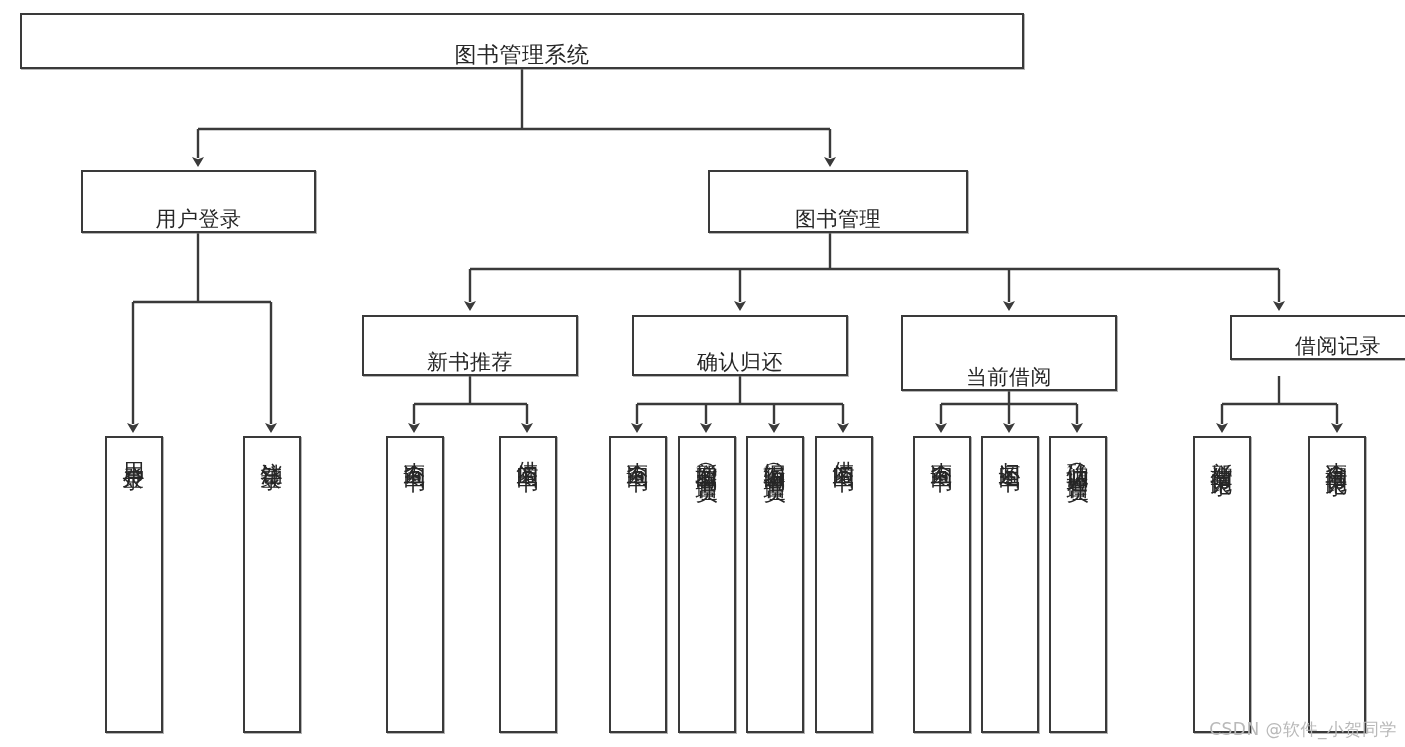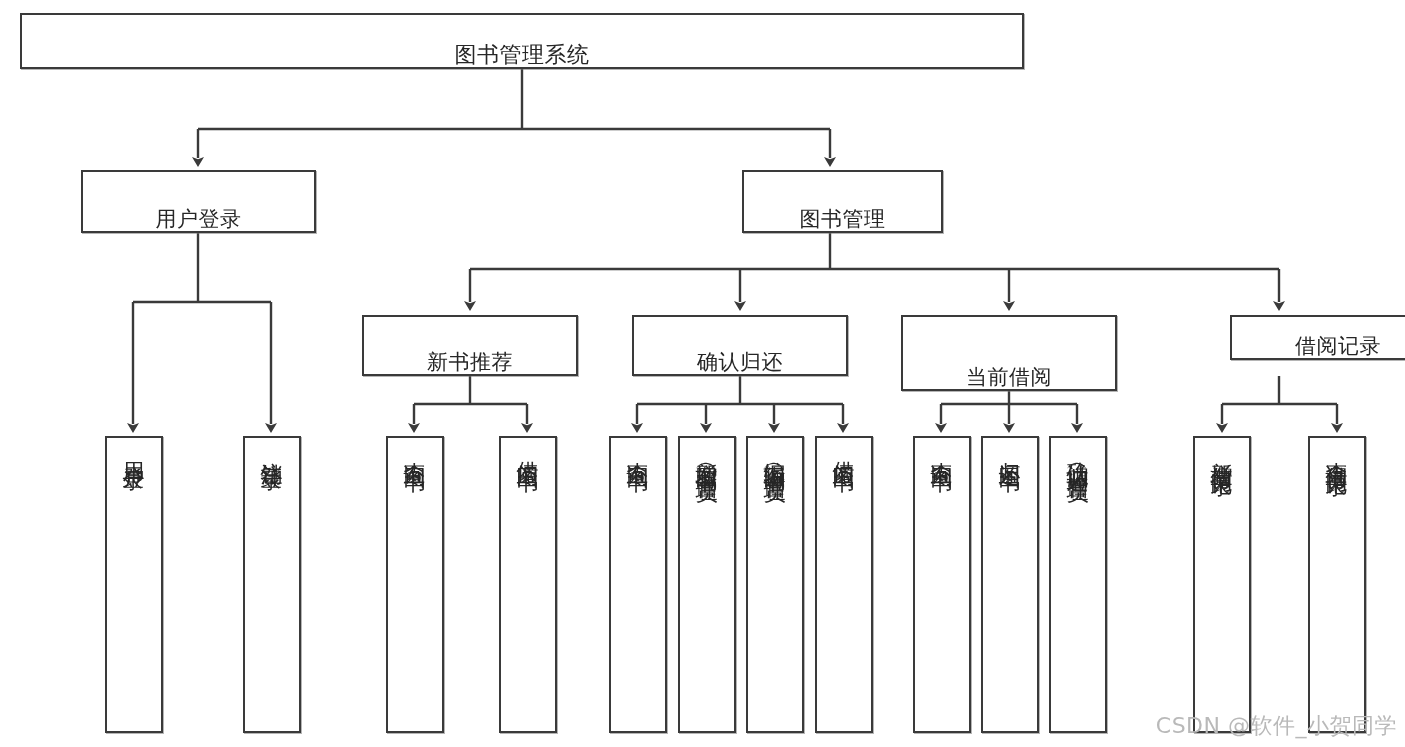--- a/index.html
+++ b/index.html
@@ -57,21 +57,21 @@
     font-size: 22px;
     line-height: 1.05;
     letter-spacing: 3px;
     white-space: normal;
     max-height: 100%;
   }
   #watermark {
     position: absolute;
     right: 8px;
     bottom: 6px;
-    font-size: 22px;
+    font-size: 17px;
     color: #b9b9b9;
     letter-spacing: 0.5px;
     white-space: nowrap;
     user-select: none;
   }
 </style>
 </head>
 <body>
 
 <div id="canvas">
@@ -128,21 +128,21 @@
   </svg>
 
   <div class="node level-1" style="left:20px; top:13px; width:1004px; height:56px;">
     <span class="label">图书管理系统</span>
   </div>
 
   <div class="node level-2" style="left:81px; top:170px; width:235px; height:63px;">
     <span class="label">用户登录</span>
   </div>
 
-  <div class="node level-2" style="left:742px; top:170px; width:201px; height:63px;">
+  <div class="node level-2" style="left:708px; top:170px; width:260px; height:63px;">
     <span class="label">图书管理</span>
   </div>
 
   <div class="node level-3" style="left:362px; top:315px; width:216px; height:61px;">
     <span class="label">新书推荐</span>
   </div>
 
   <div class="node level-3" style="left:632px; top:315px; width:216px; height:61px;">
     <span class="label">确认归还</span>
   </div>

